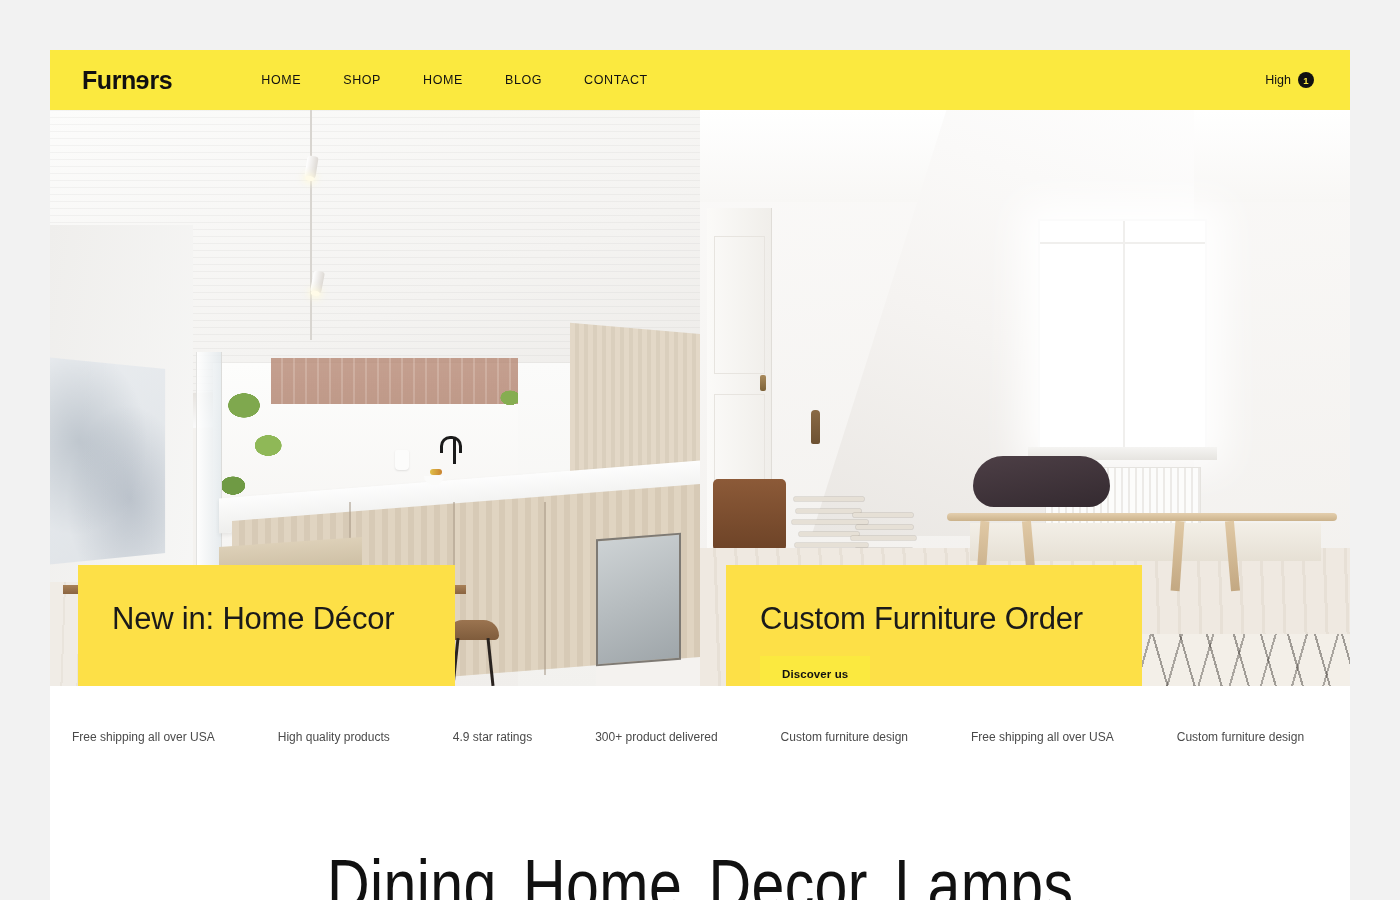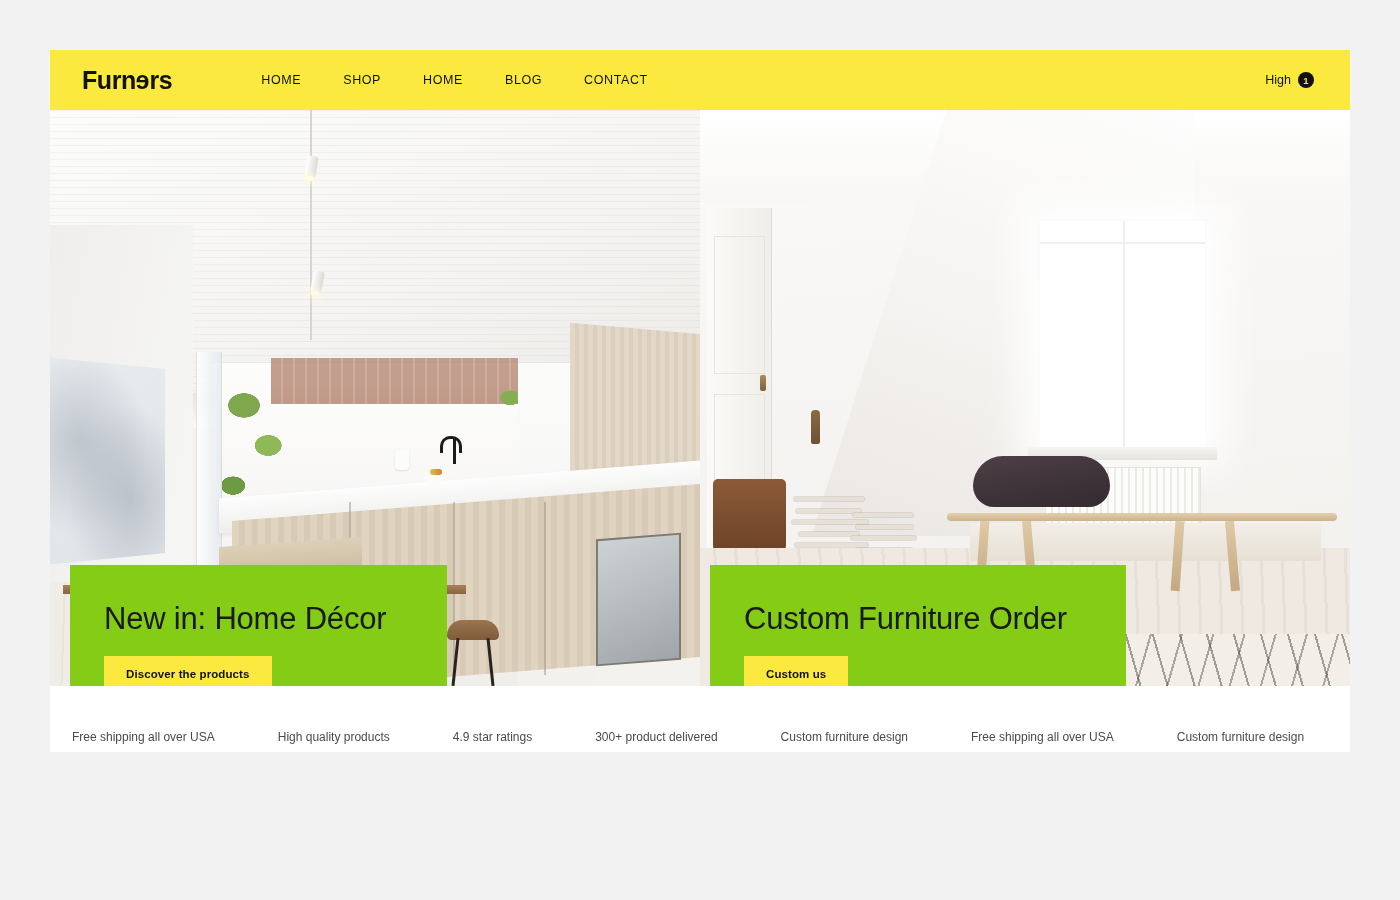--- a/index.html
+++ b/index.html
@@ -244,24 +244,24 @@
   .a-rug {
     position:absolute; left:26%; bottom:0; width:74%; height:9%;
     background:
       repeating-linear-gradient(74deg, rgba(60,55,50,.45) 0 2px, transparent 2px 26px),
       repeating-linear-gradient(106deg, rgba(60,55,50,.4) 0 2px, transparent 2px 30px),
       #f3efe8;
   }
 
   
   .hero-card {
-    position:absolute; background:#84cc16; padding:38px 0 0 34px;
+    position:absolute; background:#fde047; padding:38px 0 0 34px;margin-left:8px;
   }
   .hero-card.left  { left:20px;  top:455px; width:377px; height:147px; }
-  .hero-card.right { left:10px;  top:455px; width:416px; height:147px; }
+  .hero-card.right { left:18px;  top:455px; width:416px; height:147px; }
   .hero-title {
     font-size:31px; font-weight:400; color:#1a1a1a; letter-spacing:-0.2px; line-height:1;
   }
   .hero-btn {
     display:inline-block; margin-top:22px; background:#fbe93f; color:#111;
     font-size:11.5px; font-weight:bold; padding:12px 22px; border:none; cursor:pointer;
     letter-spacing:0.1px;
   }
 
   
@@ -355,21 +355,20 @@
             </div>
           <div class="k-chair c3">
               <div class="seat"></div>
               <div class="leg a"></div>
               <div class="leg b"></div>
             </div>
         </div>
 
         <div class="hero-card left">
           <div class="hero-title">New in: Home Décor</div>
-          <button class="hero-btn">Discover the products</button>
         </div>
       </div>
 
       <div class="hero-panel">
         <div class="attic">
           <div class="a-wall"></div>
           <div class="a-ceil"></div>
           <div class="a-slope"></div>
           <div class="a-door"></div>
           <div class="a-knob"></div>
@@ -406,33 +405,38 @@
               <div class="leg l2"></div>
             <div class="leg l3"></div>
               <div class="leg l4"></div>
           </div>
           <div class="a-pillow"></div>
           <div class="a-rug"></div>
         </div>
 
         <div class="hero-card right">
           <div class="hero-title">Custom Furniture Order</div>
-          <button class="hero-btn">Custom us</button>
+          <button class="hero-btn">Discover us</button>
         </div>
       </div>
     </div>
 
     <div class="ticker">
       <div class="ticker-track">
         <span class="ticker-item">Free shipping all over USA</span>
         <span class="ticker-item">High quality products</span>
         <span class="ticker-item">4.9 star ratings</span>
         <span class="ticker-item">300+ product delivered</span>
         <span class="ticker-item">Custom furniture design</span>
         <span class="ticker-item">Free shipping all over USA</span>
         <span class="ticker-item">Custom furniture design</span>
 
       </div>
     </div>
 
+    <div class="bigsection">
+      <div class="bigheading">
+        <span>Dining</span><span>Home</span><span>Decor</span><span>Lamps</span>
+      </div>
+    </div>
 
   </div>
 </div>
 
 </body></html>

